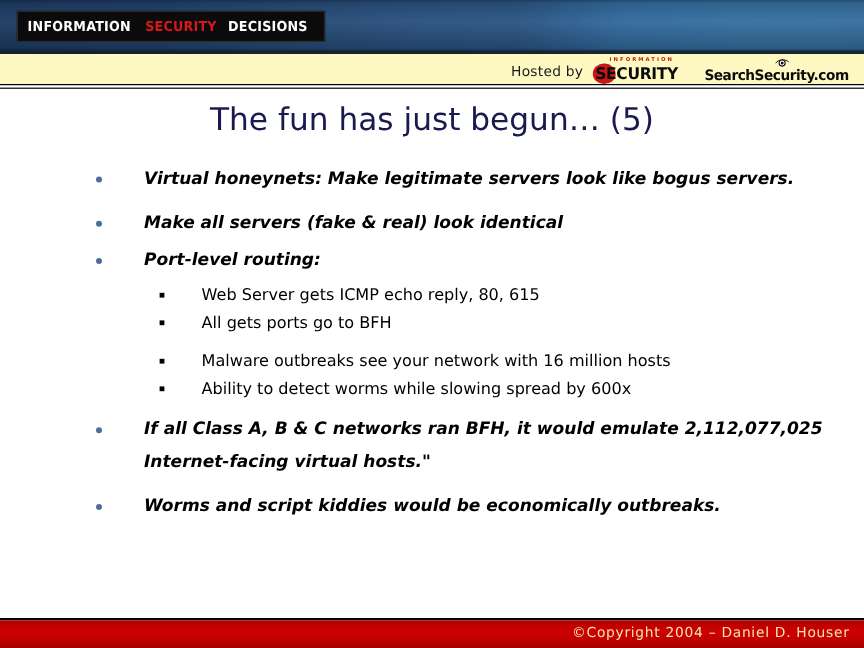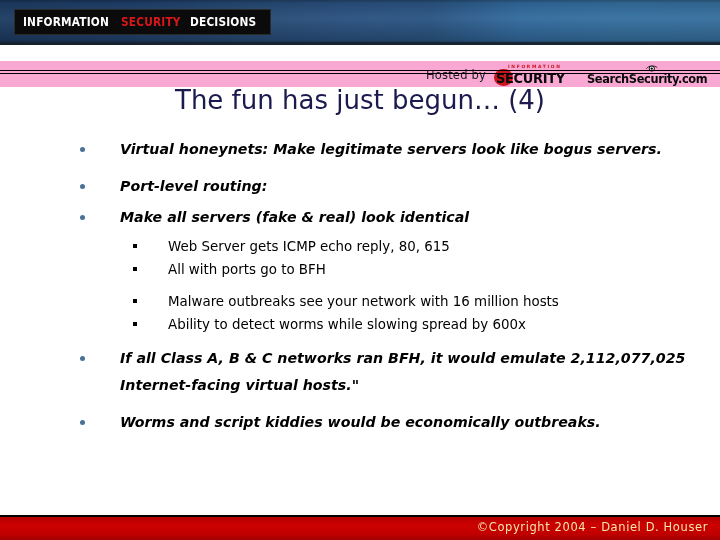--- a/index.html
+++ b/index.html
@@ -75,22 +75,21 @@
     transform-origin: left center;
     white-space: nowrap;
   }
   .isd-logo span.red { color: #d8171b; }
 
   
   .hosted-strip {
     position: absolute;
     left: 0; top: 45px;
     width: 720px; height: 26px;
-    background: #f9a8d4;
-    margin-top: 16px;
+    background: #fef9c3;
   }
   .hosted-by {
     position: absolute;
     right: 234px; top: 7px;
     font-family: "DejaVu Sans", sans-serif;
     font-size: 11.5px;
     color: #1a1a1a;
     letter-spacing: .2px;
     white-space: nowrap;
   }
@@ -280,49 +279,49 @@
         <circle cx="14.5" cy="11.5" r="5.2" fill="#ffffff"></circle>
         <circle cx="14.5" cy="11.5" r="3.0" fill="#0a0a0a"></circle>
       </svg>
       <span class="ss-word">SearchSecurity.com</span>
     </div>
   </div>
 
   <div class="rule-a"></div>
   <div class="rule-b"></div>
 
-  <div class="slide-title">The fun has just begun… (4)</div>
+  <div class="slide-title">The fun has just begun… (5)</div>
 
   <div class="body-area">
 
     <div class="lvl1">
       <span class="dot"></span>
       <span>Virtual honeynets: Make legitimate servers look like bogus servers.</span>
     </div>
 
     <div class="gap-sm"></div>
 
     <div class="lvl1">
       <span class="dot"></span>
+      <span>Make all servers (fake &amp; real) look identical</span>
+    </div>
+
+    <div class="lvl1">
+      <span class="dot"></span>
       <span>Port-level routing:</span>
-    </div>
-
-    <div class="lvl1">
-      <span class="dot"></span>
-      <span>Make all servers (fake &amp; real) look identical</span>
     </div>
 
     <div class="lvl2">
       <span class="sq"></span>
       <span>Web Server gets ICMP echo reply, 80, 615</span>
     </div>
 
     <div class="lvl2">
       <span class="sq"></span>
-      <span>All with ports go to BFH</span>
+      <span>All gets ports go to BFH</span>
     </div>
 
     <div class="gap-md"></div>
 
 
     <div class="lvl2">
       <span class="sq"></span>
       <span>Malware outbreaks see your network with 16 million hosts</span>
     </div>
 

